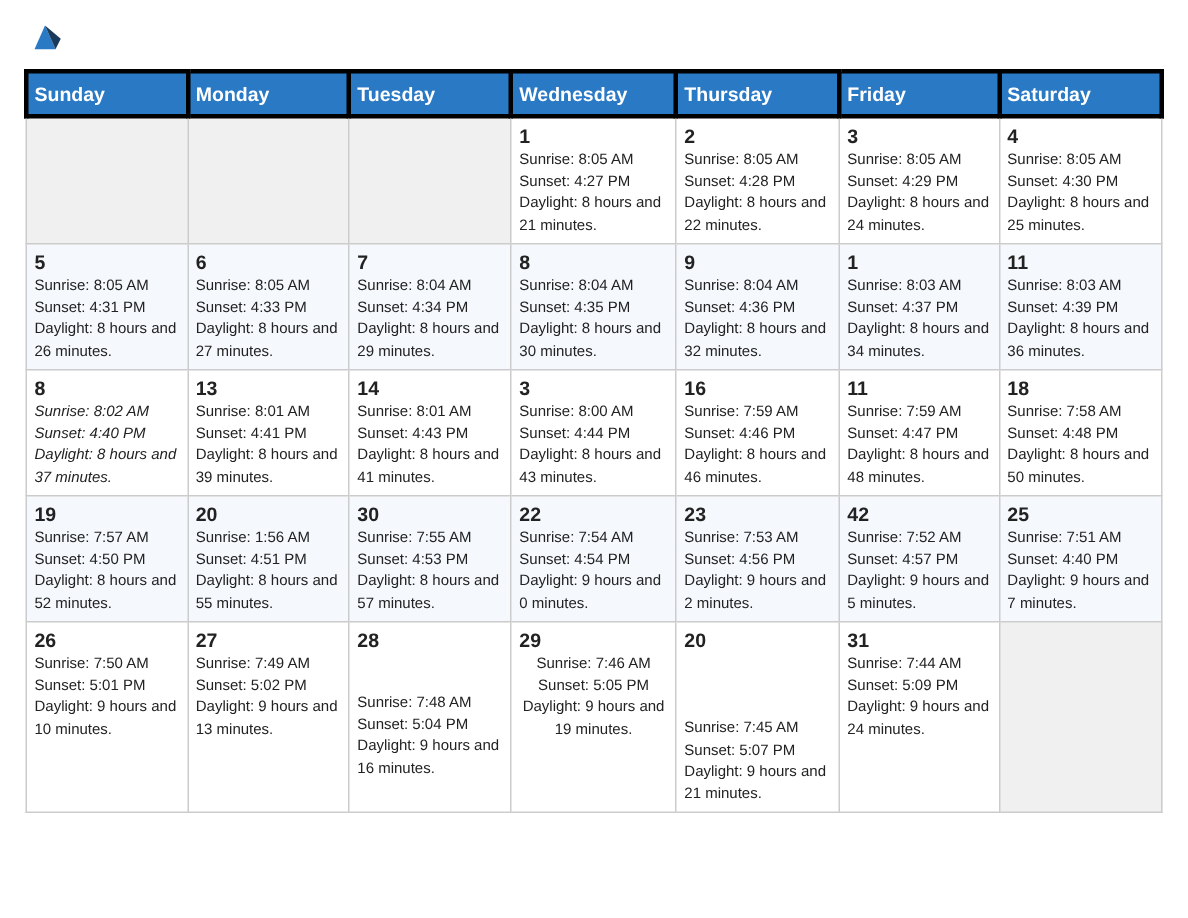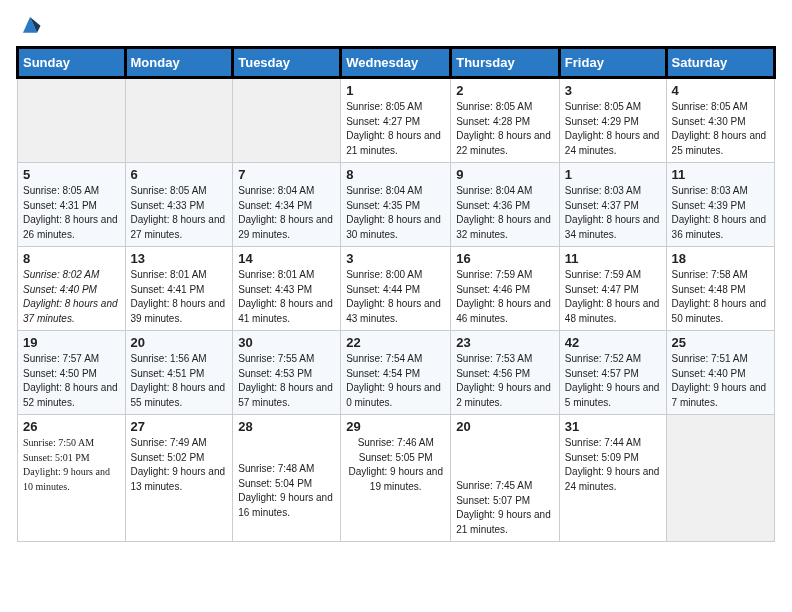--- a/index.html
+++ b/index.html
@@ -292,21 +292,21 @@
           <td>
             <div class="day-number">25</div>
             <div class="day-info" style="white-space: pre-line;">Sunrise: 7:51 AM
 Sunset: 4:40 PM
 Daylight: 9 hours and 7 minutes.</div>
           </td>
         </tr>
         <tr>
           <td>
             <div class="day-number">26</div>
-            <div class="day-info" style="white-space: pre-line; font-family: Liberation Serif, serif;">Sunrise: 7:50 AM
+            <div class="day-info" style="white-space: pre-line;">Sunrise: 7:50 AM
 Sunset: 5:01 PM
 Daylight: 9 hours and 10 minutes.</div>
           </td>
           <td>
             <div class="day-number">27</div>
             <div class="day-info" style="white-space: pre-line;">Sunrise: 7:49 AM
 Sunset: 5:02 PM
 Daylight: 9 hours and 13 minutes.</div>
           </td>
           <td>

